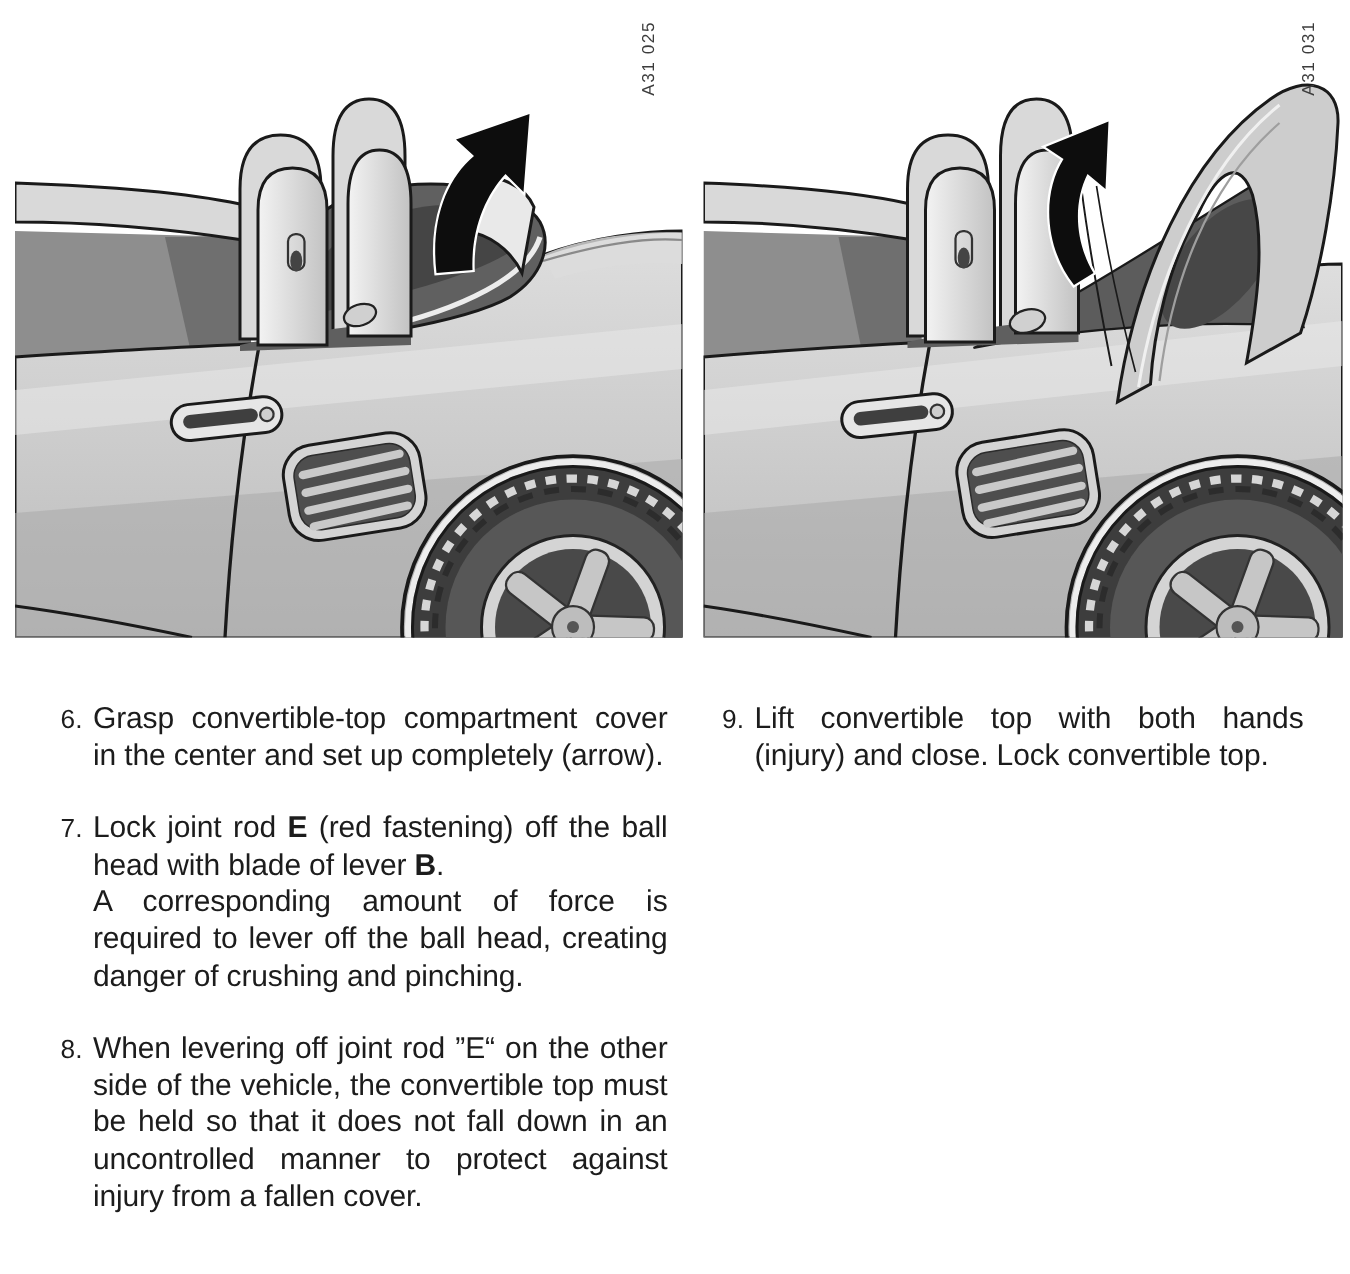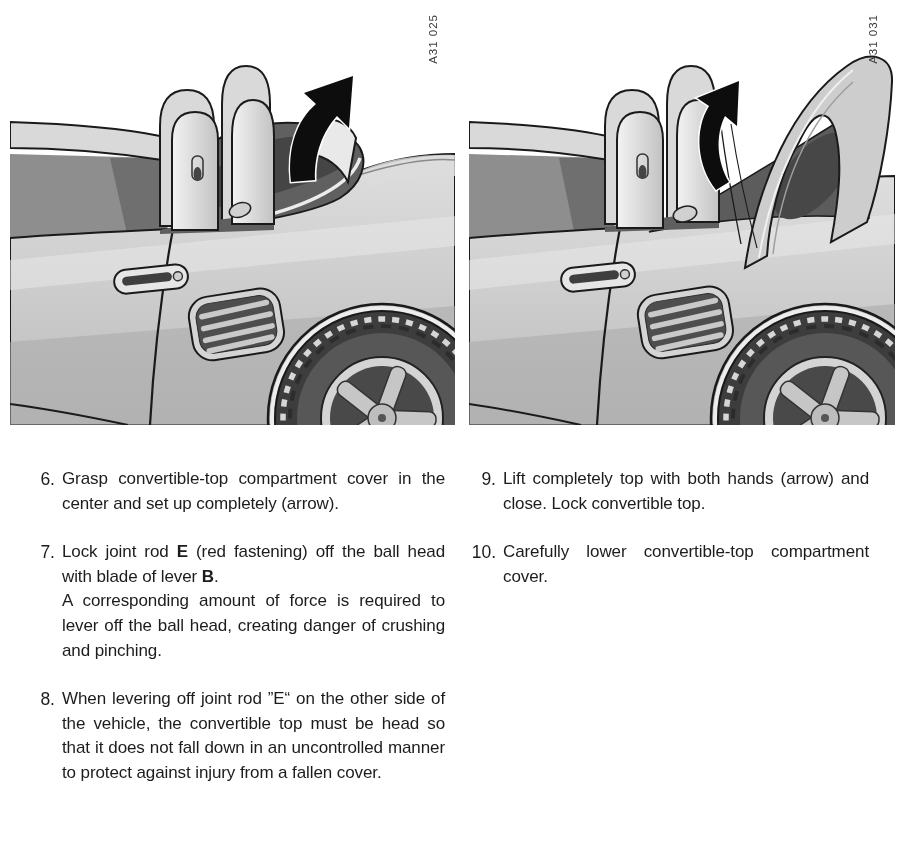--- a/index.html
+++ b/index.html
@@ -17,21 +17,21 @@
     font-size:11.5px;color:#3c3c3c;letter-spacing:1px;white-space:nowrap;
   }
   .cols{display:flex;margin-top:42px;}
   .col{display:flex;flex-direction:column;}
   .col-left{margin-left:34px;width:411px;}
   .col-right{margin-left:24px;width:400px;}
   .item{display:flex;margin-bottom:24px;}
   .num{flex:0 0 28px;box-sizing:border-box;text-align:right;padding-right:7px;
        font-size:17.5px;line-height:24.6px;}
   .col-right .num{flex:0 0 34px;}
-  .body{flex:1;text-align:justify;font-size:17px;line-height:24.6px;letter-spacing:-0.1px;}
+  .body{flex:1;text-align:justify;font-size:20px;line-height:24.6px;letter-spacing:-0.1px;}
   .b{font-weight:bold;}
 </style>
 </head>
 <body>
 
 <div class="figs">
 
   <div class="fig">
     <svg width="445" height="417" viewBox="0 0 445 417">
       <defs>
@@ -198,26 +198,22 @@
       <div class="item">
         <span class="num">6.</span>
         <div class="body"><span>Grasp convertible-top compartment cover in the center and set up completely (arrow).</span></div>
       </div>
       <div class="item">
         <span class="num">7.</span>
         <div class="body"><span>Lock joint rod </span><span class="b">E</span><span> (red fastening) off the ball head with blade of lever </span><span class="b">B</span><span>.</span><br><span>A corresponding amount of force is required to lever off the ball head, creating danger of crushing and pinching.</span></div>
       </div>
       <div class="item">
         <span class="num">8.</span>
-        <div class="body"><span>When levering off joint rod ”E“ on the other side of the vehicle, the convertible top must be head so that it does not fall down in an uncontrolled manner to protect against injury from a fallen cover.</span></div>
+        <div class="body"><span>When levering off joint rod ”E“ on the other side of the vehicle, the convertible top must be held so that it does not fall down in an uncontrolled manner to protect against injury from a fallen cover.</span></div>
       </div>
     </div>
   <div class="col col-right">
       <div class="item">
         <span class="num">9.</span>
-        <div class="body"><span>Lift completely top with both hands (arrow) and close. Lock convertible top.</span></div>
-      </div>
-      <div class="item">
-        <span class="num">10.</span>
-        <div class="body"><span>Carefully lower convertible-top compartment cover.</span></div>
+        <div class="body"><span>Lift convertible top with both hands (injury) and close. Lock convertible top.</span></div>
       </div>
     </div>
 </div>
 
 </body></html>

